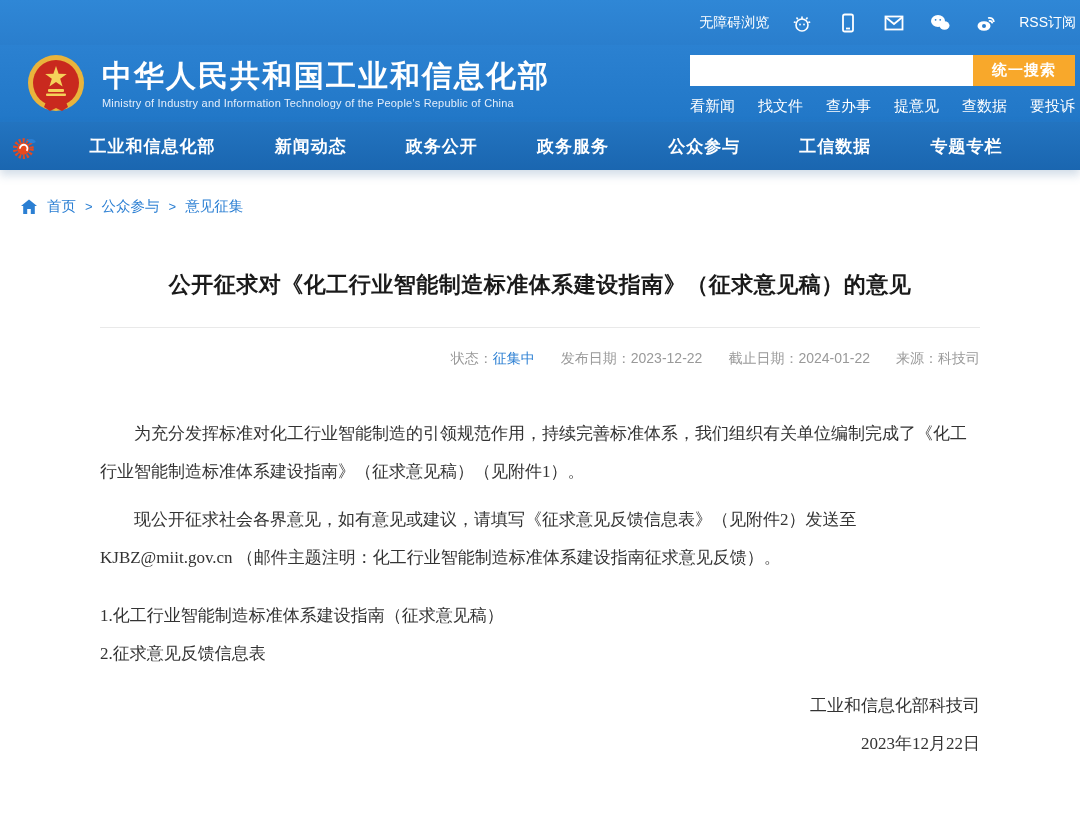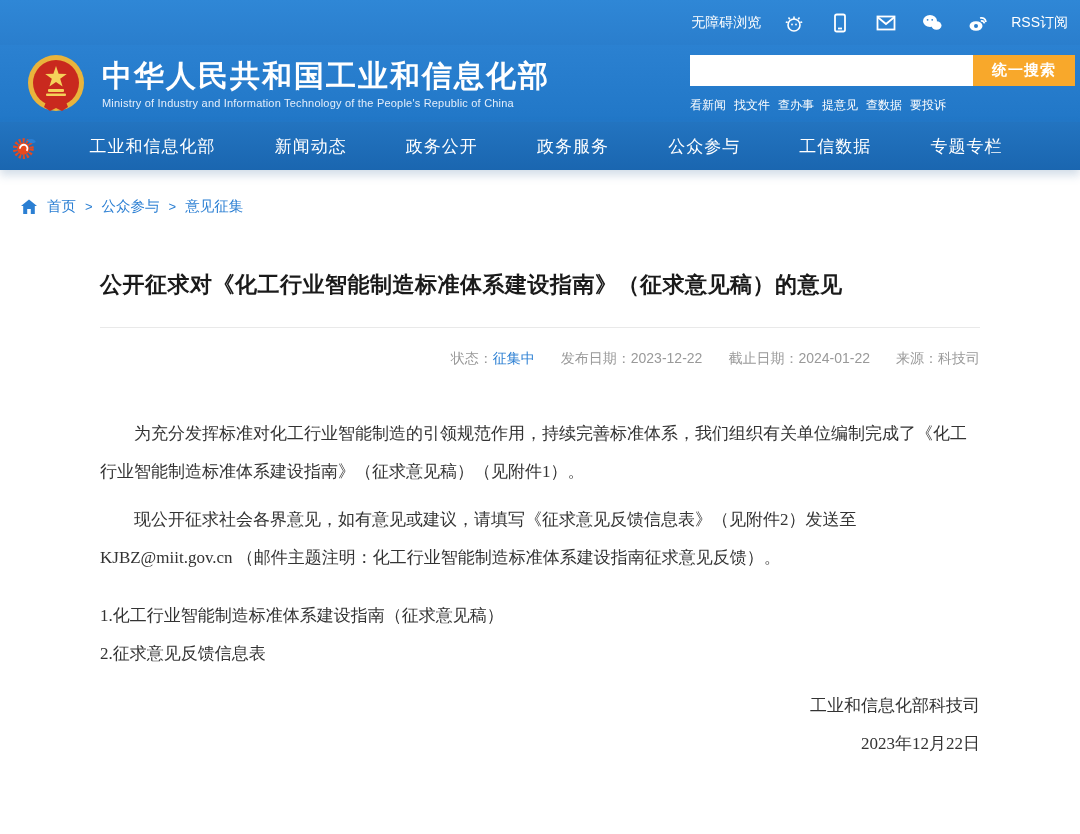--- a/index.html
+++ b/index.html
@@ -6,21 +6,21 @@
   html,body { width:1080px; height:834px; }
   body {
     font-family:"Liberation Sans","DejaVu Sans",sans-serif;
     background:#ffffff; color:#333; overflow:hidden;
   }
 
   
   .topbar {
     height:45px; background:linear-gradient(180deg,#2f87d6,#2a7ecd);
     display:flex; justify-content:flex-end; align-items:center;
-    gap:20px; padding-right:12px; color:#fff; font-size:14px;
+    gap:20px; padding-right:4px; color:#fff; font-size:14px;
   }
   .topbar .txt { cursor:pointer; }
   .tb-icon { width:26px; height:26px; display:inline-flex; align-items:center; justify-content:center; cursor:pointer; }
   .tb-icon svg { width:24px; height:24px; }
 
   
   .header {
     height:77px; background:linear-gradient(180deg,#2b81d1,#2177c7);
     position:relative; display:flex; align-items:center; padding-left:24px;
   }
@@ -34,47 +34,47 @@
   .search-input {
     width:283px; height:31px; border:none; outline:none; background:#fff;
     padding:0 10px; font-size:14px;
   }
   .search-btn {
     width:102px; height:31px; border:none; background:#f8a82b; color:#fff;
     font-size:15px; font-weight:bold; cursor:pointer; letter-spacing:1px;
     font-family:inherit;
   }
   .quick-links {
-    margin-top:11px; display:flex; gap:8px; color:#fff; font-size:12px;
+    margin-top:11px; display:flex; gap:23px; color:#fff; font-size:15px;
   }
   .quick-links span { cursor:pointer; }
 
   
   .nav {
     height:48px; background:linear-gradient(180deg,#2374c0,#1a66b0);
     display:flex; align-items:center; position:relative;
     box-shadow:0 5px 9px rgba(90,130,170,.28);
   }
   .nav-logo { position:absolute; left:10px; top:10px; width:30px; height:30px; }
-  .nav-items { flex:1; display:flex; justify-content:space-around; padding:0 48px 0 60px; }
+  .nav-items { flex:1; display:flex; justify-content:space-around; padding:0 48px 0 60px;font-weight:bold; }
   .nav-item { color:#fff; font-size:17px; letter-spacing:1px; cursor:pointer; }
 
   
   .breadcrumb {
     margin:27px 0 0 20px; display:flex; align-items:center; gap:9px;
     font-size:14.5px; color:#2b7fd3;
   }
   .breadcrumb .crumb { cursor:pointer; }
   .breadcrumb .sep { color:#2b7fd3; font-size:13px; }
   .home-icon svg { width:18px; height:18px; display:block; }
 
   
   .content { width:880px; margin:0 auto; }
   .article-title {
-    margin-top:54px; text-align:left; font-size:22px; font-weight:bold;
+    margin-top:54px; text-align:center; font-size:22px; font-weight:bold;
     color:#1a1a1a; letter-spacing:.5px;
   }
   .title-divider { margin-top:27px; border-bottom:1px solid #e9e9e9; }
   .meta {
     margin-top:22px; display:flex; justify-content:flex-end; gap:26px;
     font-size:14px; color:#999;
   }
   .meta .status-value { color:#2b7fd3; }
 
   .body-text {

